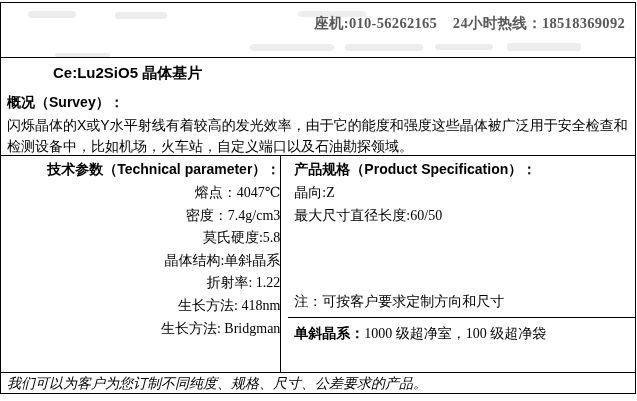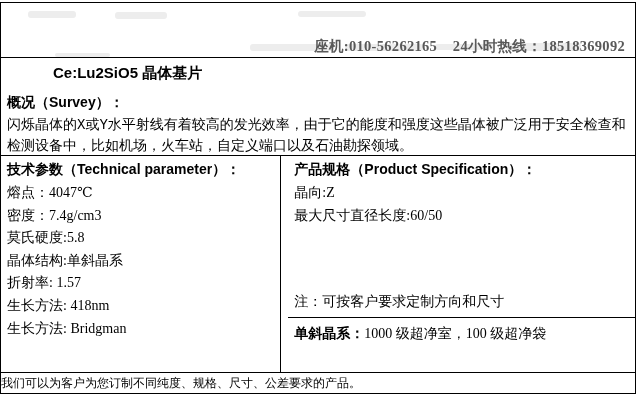--- a/index.html
+++ b/index.html
@@ -26,21 +26,21 @@
   }
   
   .row-header {
     position: relative;
     height: 54px;
     border-bottom: 1px solid #000000;
   }
   .contact {
     position: absolute;
     right: 10px;
-    bottom: 1px;
+    bottom: 24px;
     font-size: 14.5px;
     font-weight: bold;
     color: #595959;
     white-space: pre;
     letter-spacing: 0.3px;
   }
   .smudge {
     position: absolute;
     background: #ededed;
     border-radius: 3px;
@@ -58,36 +58,37 @@
     padding: 6px 6px 0 6px;
     margin-left: 46px;
   }
   .survey-heading {
     font-family: "Liberation Sans", "DejaVu Sans", sans-serif;
     font-weight: bold;
     font-size: 14px;
     padding: 11px 6px 0 6px;
   }
   .description {
-    font-family: Liberation Mono, monospace;
+    font-family: Liberation Sans, sans-serif;
     font-size: 14px;
     line-height: 20.5px;
     padding: 3px 7px 0 6px;
   }
   
   .row-params {
     height: 216px;
     border-bottom: 1px solid #000000;
     display: flex;
   }
   .col-left {
     width: 283px;
     border-right: 1px solid #000000;
     box-sizing: border-box;
     padding: 2px 0 0 6px;
+    text-align: right;
   }
   .col-right {
     width: 350px;
     display: flex;
     flex-direction: column;
     margin-left: 7px;
   }
   .param-heading {
     font-family: "Liberation Sans", "DejaVu Sans", sans-serif;
     font-weight: bold;
@@ -126,22 +127,24 @@
     line-height: 22px;
   }
   .packing-label {
     font-family: "Liberation Sans", "DejaVu Sans", sans-serif;
     font-weight: bold;
   }
   
   .row-footer {
     height: 21px;
     font-family: "Liberation Sans", "DejaVu Sans", sans-serif;
-    font-size: 12px;
+    font-size: 14px;
     line-height: 21px;
+    padding-left: 6px;
+    font-style: italic;
   }
 </style>
 </head>
 <body>
 
 <div class="doc">
 
   <div class="row-header">
     <span class="smudge" style="left:27px;top:8px;width:48px;height:7px;"></span>
     <span class="smudge" style="left:114px;top:9px;width:52px;height:7px;"></span>
@@ -161,21 +164,21 @@
   </div>
 
   <div class="row-params">
 
     <div class="col-left">
       <div class="param-heading">技术参数（Technical parameter）：</div>
       <div class="param-line">熔点：4047℃</div>
       <div class="param-line">密度：7.4g/cm3</div>
       <div class="param-line">莫氏硬度:5.8</div>
       <div class="param-line">晶体结构:单斜晶系</div>
-      <div class="param-line">折射率: 1.57</div>
+      <div class="param-line">折射率: 1.22</div>
       <div class="param-line">生长方法: 418nm</div>
       <div class="param-line">生长方法: Bridgman</div>
     </div>
 
     <div class="col-right">
       <div class="spec-top">
         <div class="param-heading">产品规格（Product Specification）：</div>
         <div class="param-line">晶向:Z</div>
         <div class="param-line">最大尺寸直径长度:60/50</div>
         <div class="param-line spec-note">注：可按客户要求定制方向和尺寸</div>

